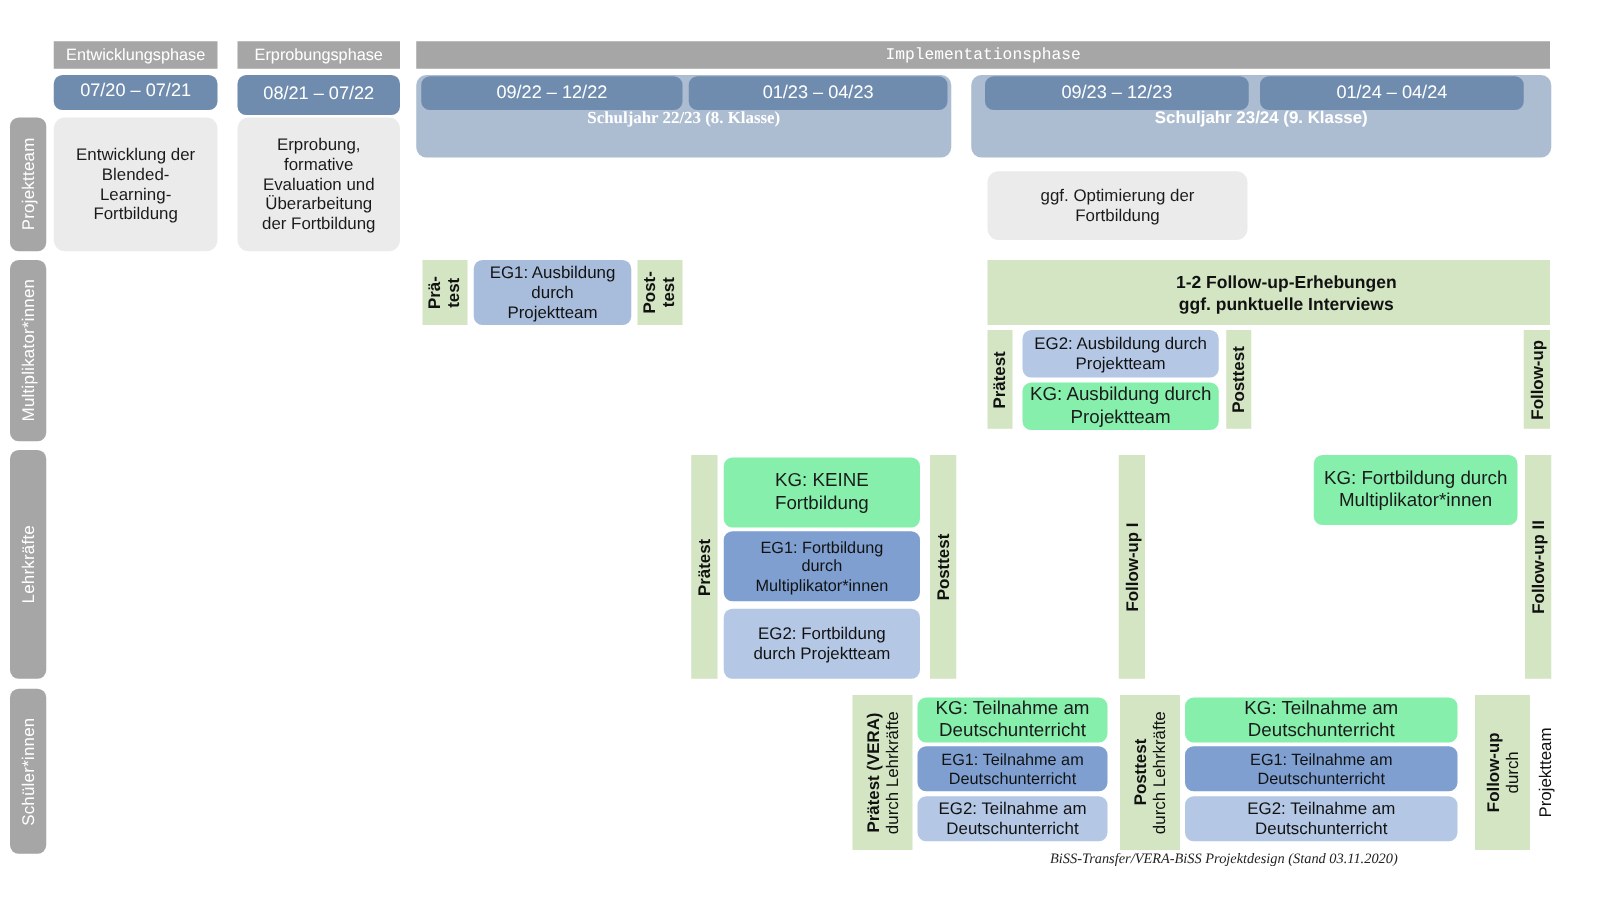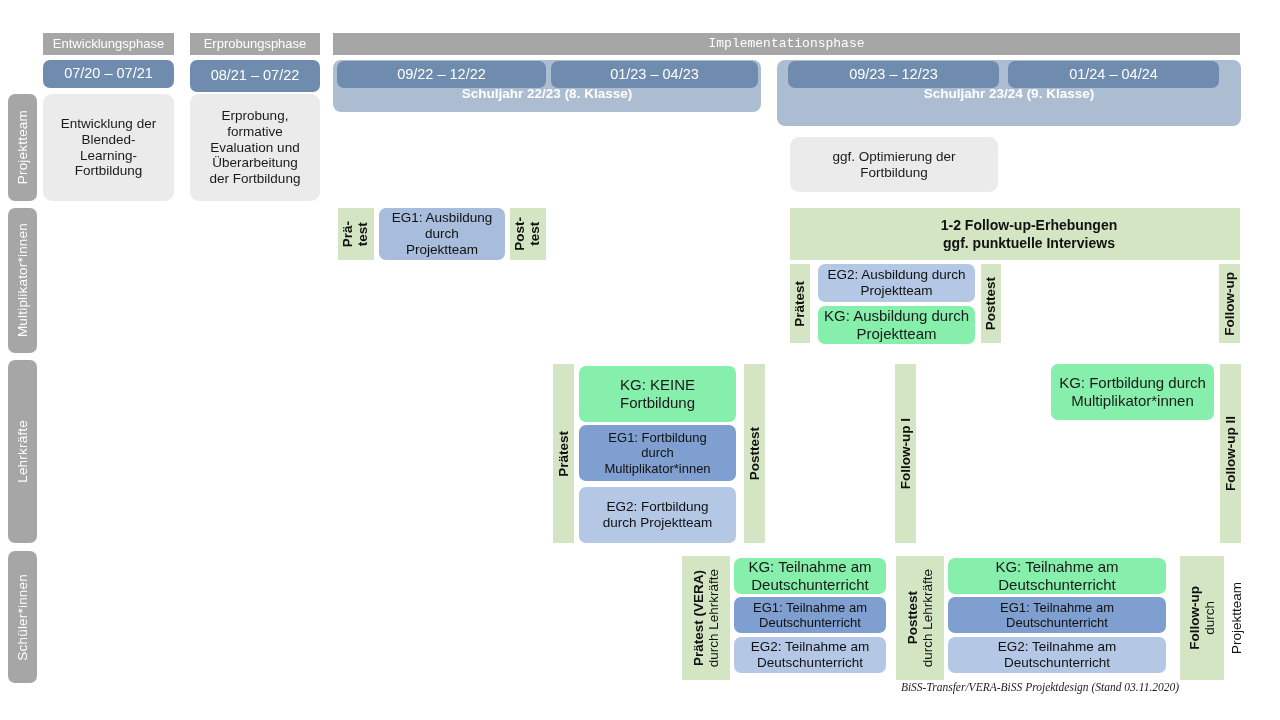--- a/index.html
+++ b/index.html
@@ -109,35 +109,35 @@
   .green-band{
     background:#d3e5c2;
     display:flex;align-items:center;justify-content:center;
     text-align:center;font-size:14px;font-weight:bold;color:#111111;
     white-space:pre-line;line-height:1.3;
   }
 
   .footnote{
     font-family:"Liberation Serif","DejaVu Serif",serif;
     font-style:italic;font-size:11.5px;color:#222;
-    text-align:center;white-space:nowrap;
+    text-align:left;white-space:nowrap;
   }
 </style>
 </head>
 <body>
 
 <div id="canvas">
 
   <div class="abs box phase-head" style="left:43px;top:33px;width:131px;height:22px;">Entwicklungsphase</div>
 
   <div class="abs box phase-head" style="left:190px;top:33px;width:130px;height:22px;">Erprobungsphase</div>
 
   <div class="abs box phase-head" style="left:333px;top:33px;width:907px;height:22px;font-family:Liberation Mono, monospace;">Implementationsphase</div>
 
-  <div class="abs year-band" style="left:333px;top:60px;width:428px;height:52px;">
+  <div class="abs year-band" style="left:333px;top:60px;width:428px;height:66px;font-family:Liberation Serif, serif;">
     <span>Schuljahr 22/23 (8. Klasse)</span>
   </div>
 
   <div class="abs year-band" style="left:777px;top:60px;width:464px;height:66px;">
     <span>Schuljahr 23/24 (9. Klasse)</span>
   </div>
 
   <div class="abs box date-bar" style="left:43px;top:60px;width:131px;height:28px;">07/20 – 07/21</div>
 
   <div class="abs box date-bar" style="left:190px;top:60px;width:130px;height:32px;">08/21 – 07/22</div>

